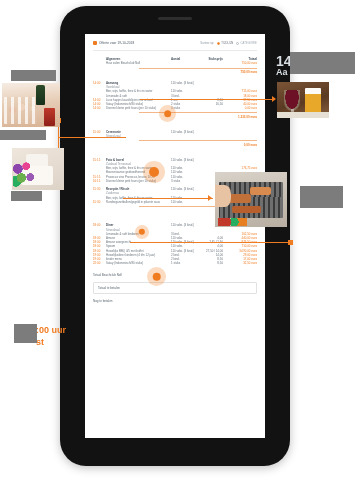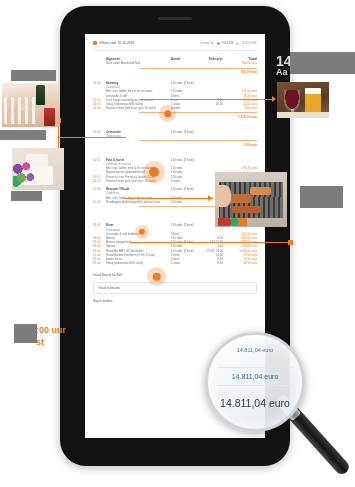--- a/index.html
+++ b/index.html
@@ -571,23 +571,14 @@
   <div class="anno-orange" style="left:36px; top:326px;text-align:right;">:00 uur</div>
   <div class="anno-orange" style="left:36px; top:338px;">st</div>
 
   <div class="redact" style="left:11px; top:70px; width:45px; height:11px;"></div>
   <div class="redact" style="left:0px; top:130px; width:46px; height:10px;"></div>
   <div class="redact" style="left:11px; top:191px; width:31px; height:10px;"></div>
   <div class="redact" style="left:14px; top:324px; width:23px; height:19px;"></div>
   <div class="redact" style="left:290px; top:52px; width:65px; height:22px;"></div>
   <div class="redact" style="left:300px; top:186px; width:43px; height:22px;"></div>
 
-  <div class="mag-wrap">
-    <div class="mag-handle"></div>
-    <div class="mag-neck"></div>
-    <div class="mag-ring">
-      <div class="mag-l1">14.811,04 euro</div>
-      <div class="mag-l2">14.811,04 euro</div>
-      <div class="mag-l3">14.811,04 euro</div>
-    </div>
-  </div>
 
 </div>
 
 </body></html>

